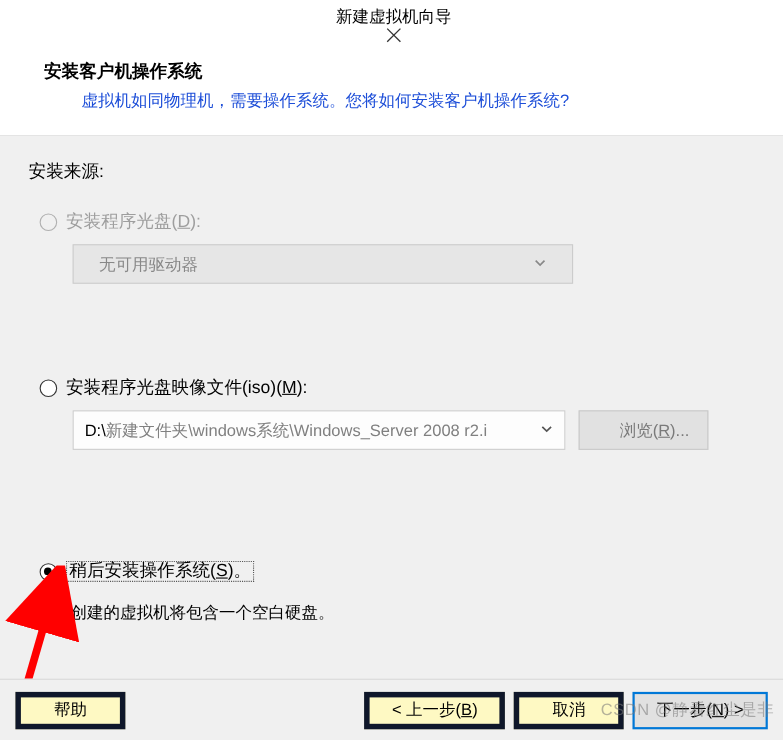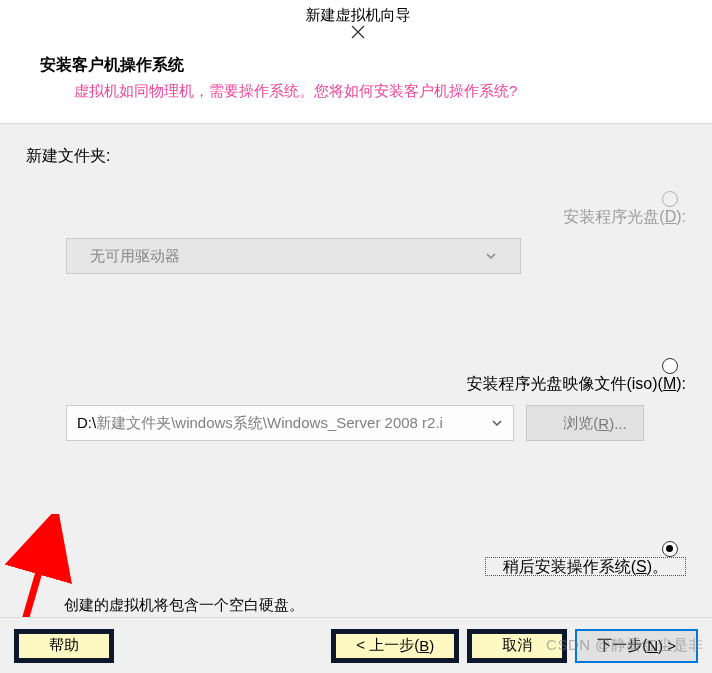--- a/index.html
+++ b/index.html
@@ -25,31 +25,31 @@
     .titlebar .title { font-size: 15px; }
     .close-icon { width: 18px; height: 18px; display: flex; align-items: center; justify-content: center; }
     .close-icon svg { width: 14px; height: 14px; stroke: #333; stroke-width: 1.2; }
 
     .header {
       background: #fff;
       padding: 18px 18px 22px 18px;
       border-bottom: 1px solid #d9d9d9;
     }
     .header-title { font-weight: bold; font-size: 16px; padding-left: 22px; }
-    .header-desc { font-size: 15px; color: #ec4899; padding-left: 56px; padding-top: 6px; }
+    .header-desc { font-size: 15px; color: #1d4ed8; padding-left: 56px; padding-top: 6px; }
 
     .content {
       background: #f0f0f0;
       padding: 22px 26px 18px 26px;
       height: 530px;
       position: relative;
     }
     .section-label { font-size: 16px; margin-bottom: 24px; }
 
-    .option { display: flex; align-items: flex-end; margin-left: 10px; margin-bottom: 10px; flex-direction: column; }
+    .option { display: flex; align-items: center; margin-left: 10px; margin-bottom: 10px; }
     .radio {
       width: 16px; height: 16px;
       border: 1.5px solid #333;
       border-radius: 50%;
       margin-right: 8px;
       flex-shrink: 0;
       position: relative;
       background: #fff;
     }
     .radio.disabled { border-color: #b0b0b0; background: #f0f0f0; }
@@ -59,21 +59,21 @@
       top: 3px; left: 3px;
       width: 7px; height: 7px;
       background: #000;
       border-radius: 50%;
     }
     .option-label { font-size: 16px; }
     .option-label.disabled { color: #9e9e9e; }
     .option-label u { text-decoration: underline; }
     .option-label .dotted-box {
       border: 1px dotted #555;
-      padding: 0 17px;
+      padding: 0 2px;
     }
 
     .combo {
       margin-left: 40px;
       margin-top: 6px;
       margin-bottom: 10px;
       width: 455px;
       height: 36px;
       background: #e6e6e6;
       border: 1px solid #ccc;
@@ -182,21 +182,21 @@
       </svg>
   </span>
 </div>
 
 <div class="header">
   <div class="header-title">安装客户机操作系统</div>
   <div class="header-desc">虚拟机如同物理机，需要操作系统。您将如何安装客户机操作系统?</div>
 </div>
 
 <div class="content">
-  <div class="section-label">新建文件夹:</div>
+  <div class="section-label">安装来源:</div>
 
   <div class="option">
     <span class="radio disabled"></span>
     <span class="option-label disabled">
       <span>安装程序光盘(</span><u>D</u><span>):</span>
     </span>
   </div>
   <div class="combo">
     <span>无可用驱动器</span>
     <span class="chevron">

